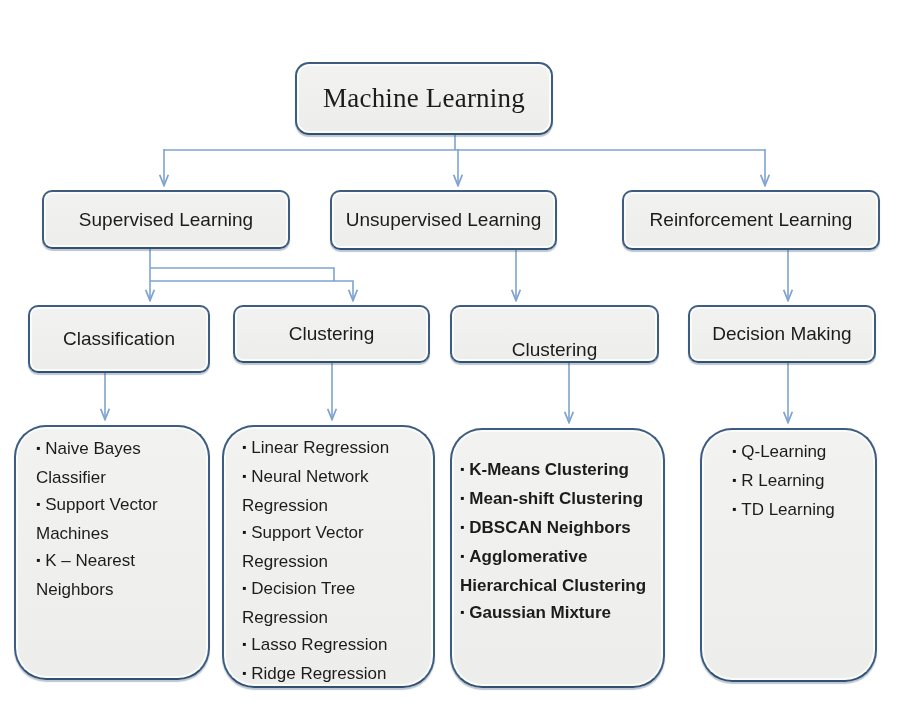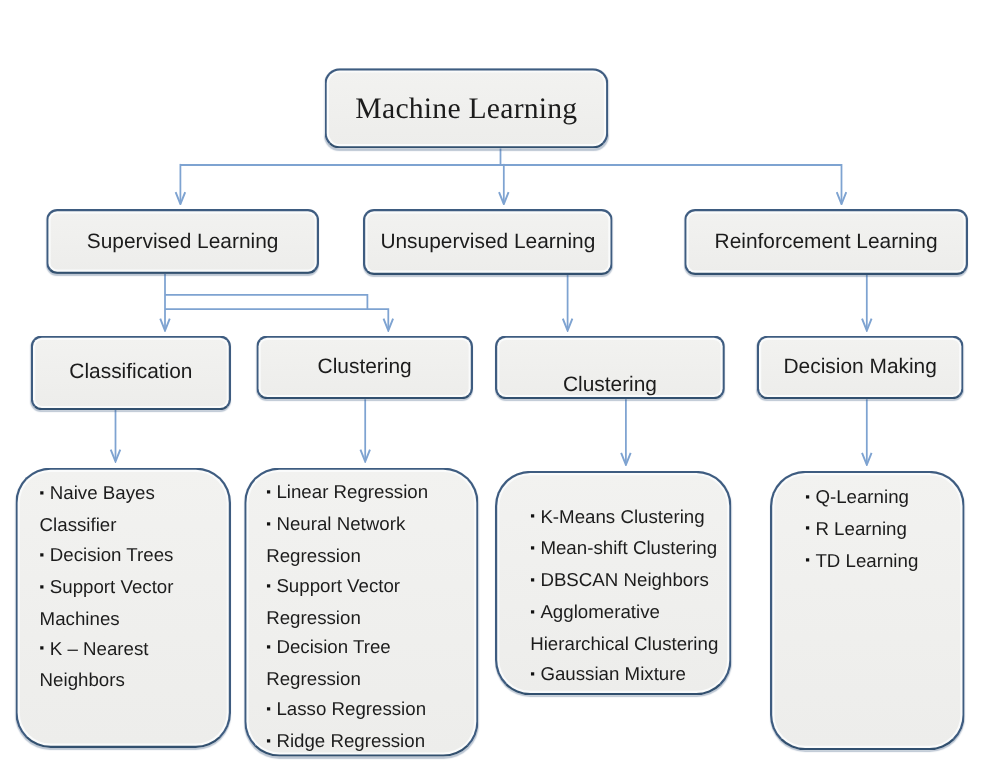--- a/index.html
+++ b/index.html
@@ -17,21 +17,21 @@
   }
   .node.lvl{border-radius:10px;font-size:19px;}
   .node.root{border-radius:14px;font-size:27px;letter-spacing:.2px;}
   .node.leaf{border-radius:32px;align-items:flex-start;justify-content:flex-start;}
   .leaf-inner{width:100%;font-size:17px;line-height:27px;}
   .li{text-align:left;}
   .blt{font-size:12px;padding-right:5px;position:relative;top:-2px;color:#111;}
   .lbl{white-space:nowrap;}
   #leaf-classification{left:14px;top:425px;width:196px;height:255px;padding:8px 12px 8px 20px;}
   #leaf-regression{left:222px;top:425px;width:213px;height:263px;padding:7px 10px 7px 18px;}
-  #leaf-clustering{left:450px;top:428px;width:215px;height:204px;padding:26px 10px 8px 30px;}
+  #leaf-clustering{left:450px;top:428px;width:215px;height:260px;padding:26px 10px 8px 8px;font-weight:bold;}
   #leaf-decision{left:700px;top:428px;width:177px;height:254px;padding:8px 8px 8px 30px;align-items:flex-start;}
 </style>
 </head>
 <body>
 
 <div id="canvas">
 
   <svg class="wires" width="906" height="711" viewBox="0 0 906 711">
     <defs>
       <marker id="arrow" viewBox="0 0 12 10" refX="10.5" refY="5" markerUnits="userSpaceOnUse" markerWidth="13" markerHeight="11" orient="auto">
@@ -79,21 +79,20 @@
   <div class="node lvl" style="left:450px;top:305px;width:209px;height:58px;align-items:flex-end;">
     <span>Clustering</span>
   </div>
   <div class="node lvl" style="left:688px;top:305px;width:188px;height:58px;">
     <span>Decision Making</span>
   </div>
 
   <div class="node leaf" id="leaf-classification">
     <div class="leaf-inner">
       <div class="li"><span class="blt">▪</span><span>Naive Bayes Classifier</span></div>
-      <div class="li"><span class="blt">▪</span><span>Decision Trees</span></div>
       <div class="li"><span class="blt">▪</span><span>Support Vector Machines</span></div>
       <div class="li"><span class="blt">▪</span><span>K – Nearest Neighbors</span></div>
     </div>
   </div>
 
   <div class="node leaf" id="leaf-regression">
     <div class="leaf-inner">
       <div class="li"><span class="blt">▪</span><span>Linear Regression</span></div>
       <div class="li"><span class="blt">▪</span><span>Neural Network Regression</span></div>
       <div class="li"><span class="blt">▪</span><span>Support Vector Regression</span></div>

